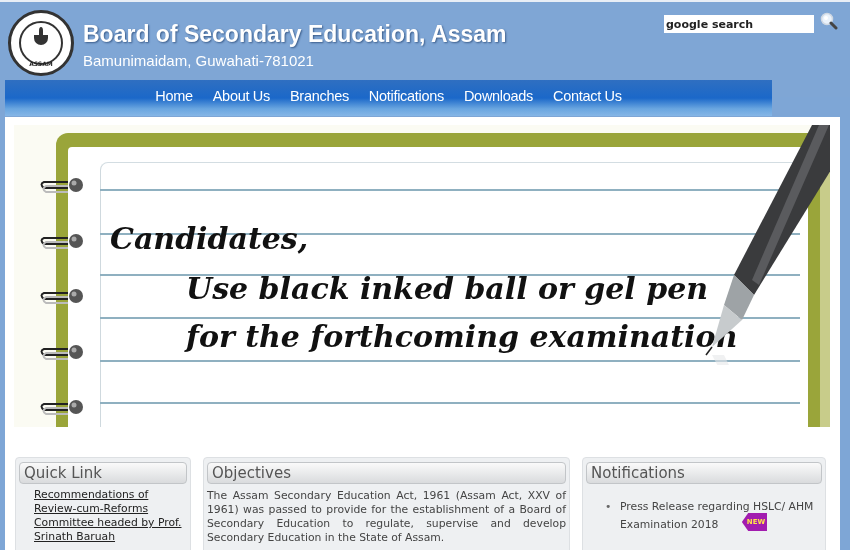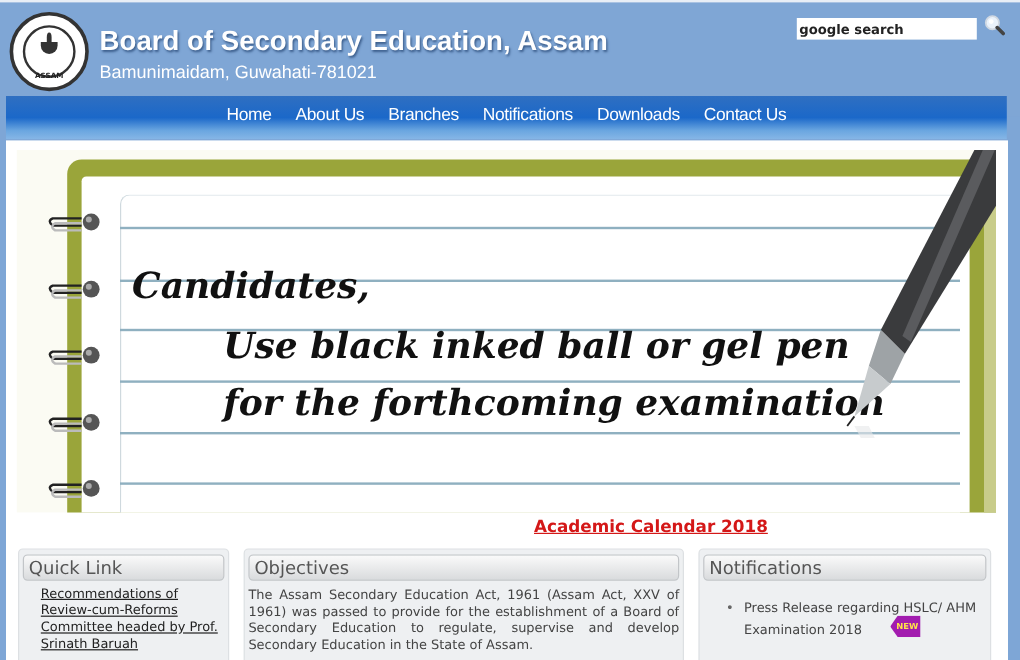--- a/index.html
+++ b/index.html
@@ -10,21 +10,21 @@
   .logo { position: absolute; left: 8px; top: 8px; width: 66px; height: 66px; border-radius: 50%; background: #fff; border: 3px solid #333; display:flex; align-items:center; justify-content:center; }
   .logo-inner { width: 44px; height: 44px; border-radius: 50%; border: 2px solid #333; position: relative; }
   .logo-inner::before { content:""; position:absolute; left:13px; top:12px; width:14px; height:10px; border-radius: 0 0 10px 10px; background:#333; }
   .logo-inner::after { content:""; position:absolute; left:18px; top:4px; width:4px; height:8px; border-radius:50% 50% 0 0; background:#333; }
   .logo-text { position:absolute; bottom:6px; left:0; width:100%; text-align:center; font-size:6px; font-weight:bold; color:#222; }
   .site-title { position: absolute; left: 83px; top: 19px; font-family: "Liberation Sans", sans-serif; font-size: 23px; font-weight: bold; color: #fff; text-shadow: 1px 1px 2px #3a5c8a; }
   .site-sub { position: absolute; left: 83px; top: 50px; font-family: "Liberation Sans", sans-serif; font-size: 15px; color: #fff; }
   .search-input { position: absolute; left: 664px; top: 13px; width: 150px; height: 18px; border: none; background: #fff; font-family: "DejaVu Sans", sans-serif; font-size: 11px; color: #222; padding-left: 2px; font-weight: bold; }
   .search-icon { position: absolute; left: 820px; top: 10px; width: 18px; height: 18px; }
 
-  .navbar { position: absolute; left: 5px; top: 80px; width: 834px; height: 36px; background: linear-gradient(#2f6fc1 0%, #1b68c9 50%, #6aa6e0 80%, #86b6e6 100%); display: flex; justify-content: center; align-items: center; gap: 0; padding-bottom: 4px; }
+  .navbar { position: absolute; left: 5px; top: 80px; width: 767px; height: 36px; background: linear-gradient(#2f6fc1 0%, #1b68c9 50%, #6aa6e0 80%, #86b6e6 100%); display: flex; justify-content: center; align-items: center; gap: 0; padding-bottom: 4px; }
   .nav-item { font-family: "Liberation Sans", sans-serif; font-size: 14.5px; color: #fff; margin: 0 10px; letter-spacing: -0.3px; cursor: pointer; }
 
   .content { position: absolute; left: 5px; top: 117px; width: 835px; height: 433px; background: #fff; }
 
   .banner { position: absolute; left: 9px; top: 8px; width: 816px; height: 302px; background: #fbfbf3; overflow: hidden; }
   .nb-frame { position: absolute; left: 42px; top: 8px; width: 774px; height: 300px; background: #9aa53a; border-radius: 12px 0 0 0; }
   .nb-frame-right { position:absolute; right:0; top:0; width:10px; height:100%; background:#c8cc8a; }
   .nb-page { position: absolute; left: 54px; top: 22px; width: 740px; height: 290px; background: #fff; border-radius: 4px 0 0 0; }
   .nb-sheet { position: absolute; left: 86px; top: 37px; width: 700px; height: 270px; background: #fff; border-left: 1px solid #cfd9de; border-top: 1px solid #d3dde2; border-radius: 8px 8px 0 0; }
   .rule { position: absolute; left: 86px; width: 700px; height: 2px; background: #8fb0c0; }
@@ -130,21 +130,20 @@
     <svg class="pen" viewBox="0 0 140 240">
       <polygon points="118,0 140,0 140,40 60,170 40,150" fill="#3a3b3d"></polygon>
       <polygon points="125,0 135,0 65,160 58,155" fill="#5a5b5e"></polygon>
       <polygon points="40,150 60,170 48,195 30,180" fill="#9ea3a6"></polygon>
       <polygon points="30,180 48,195 18,222" fill="#c7cbcd"></polygon>
       <line x1="18" y1="222" x2="12" y2="230" stroke="#222" stroke-width="1.5"></line>
       <polygon points="18,230 30,230 60,290 50,290" fill="#e6e8ea" opacity="0.6"></polygon>
     </svg>
   </div>
 
-  <a class="cal-link">Academic Calendar 2018</a>
 
   <div class="panel quick">
     <div class="panel-head">Quick Link</div>
     <div class="panel-body">
       <a class="quick-link">Recommendations of Review-cum-Reforms Committee headed by Prof. Srinath Baruah</a>
     </div>
   </div>
 
   <div class="panel obj">
     <div class="panel-head">Objectives</div>

